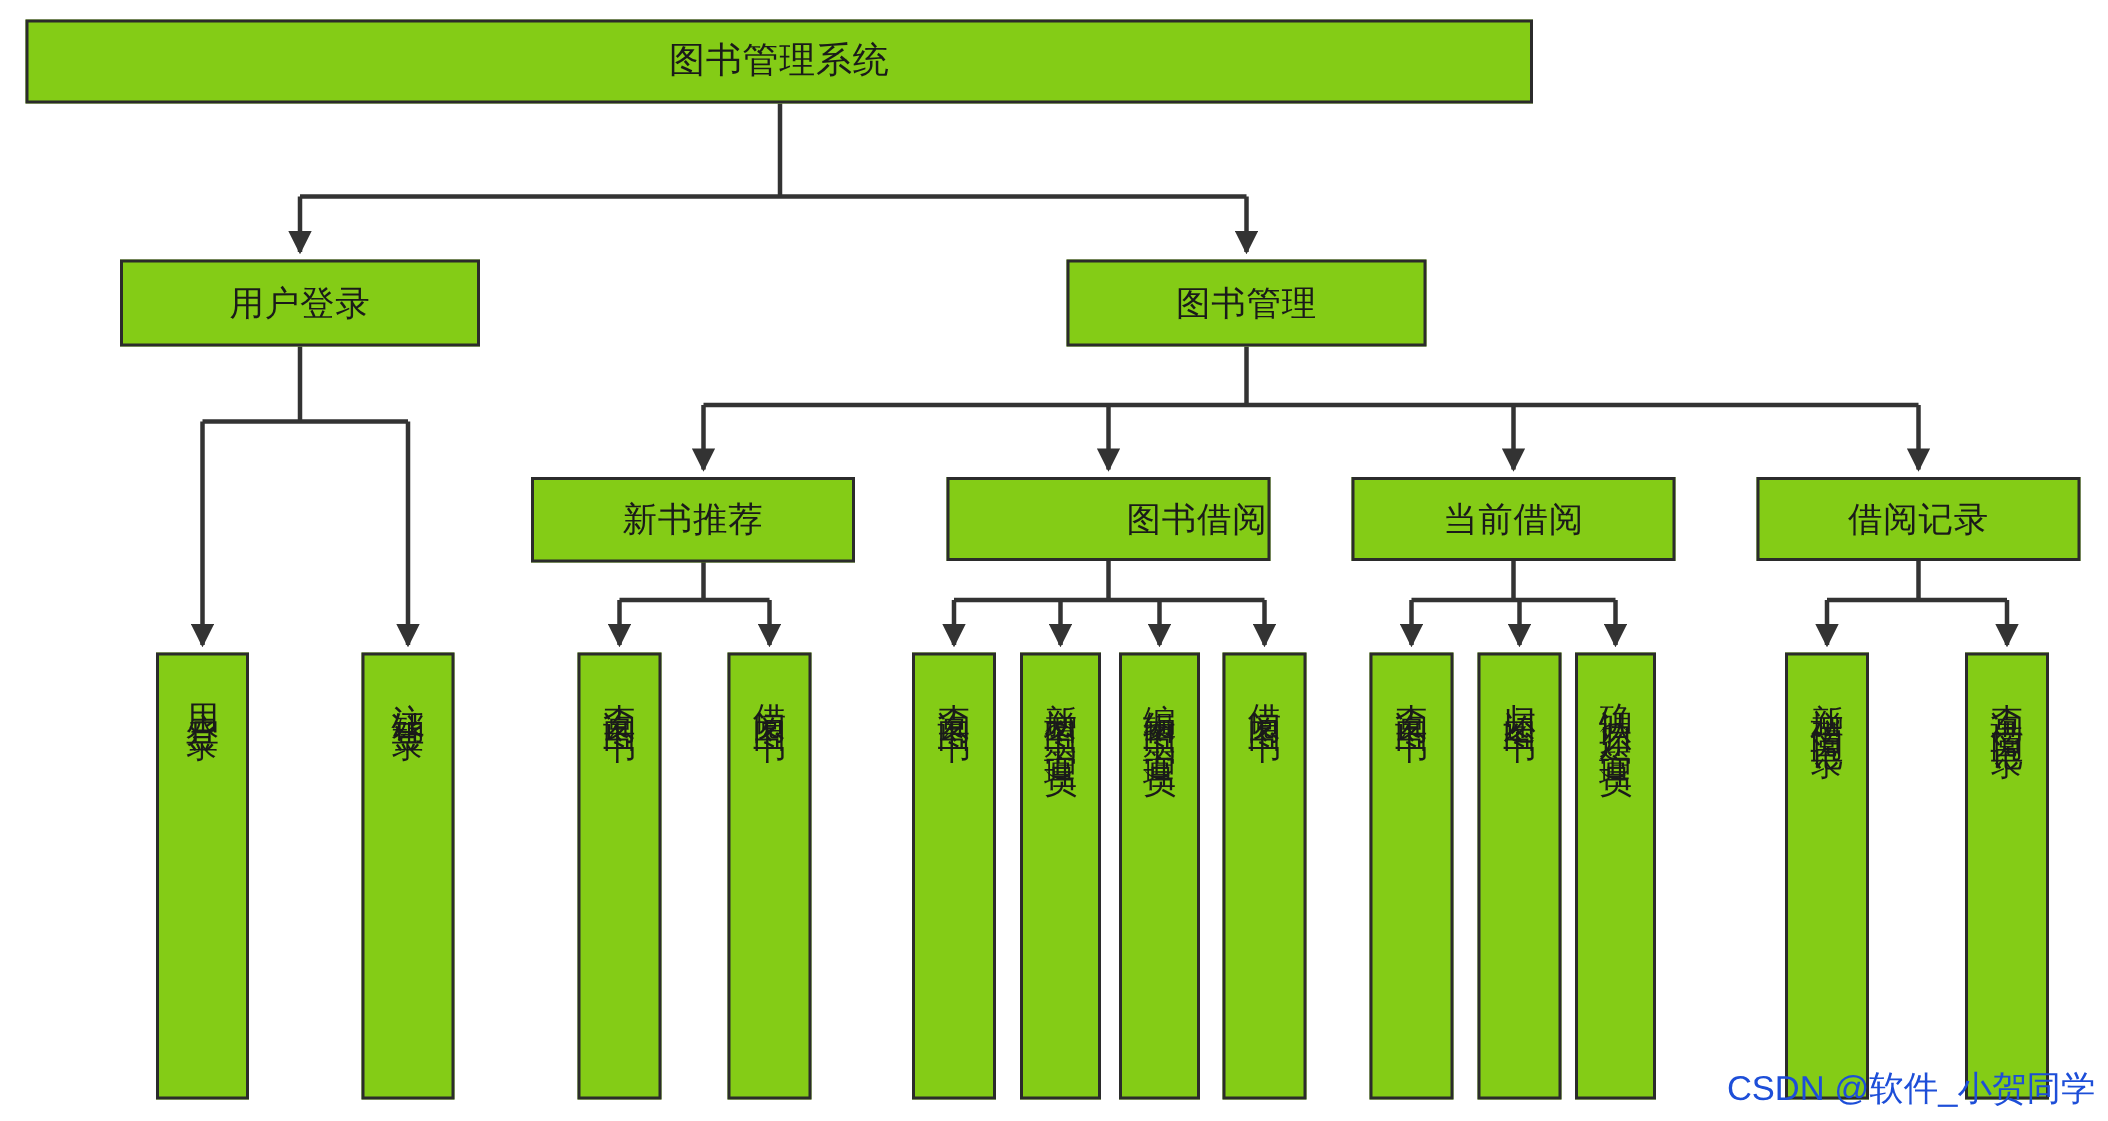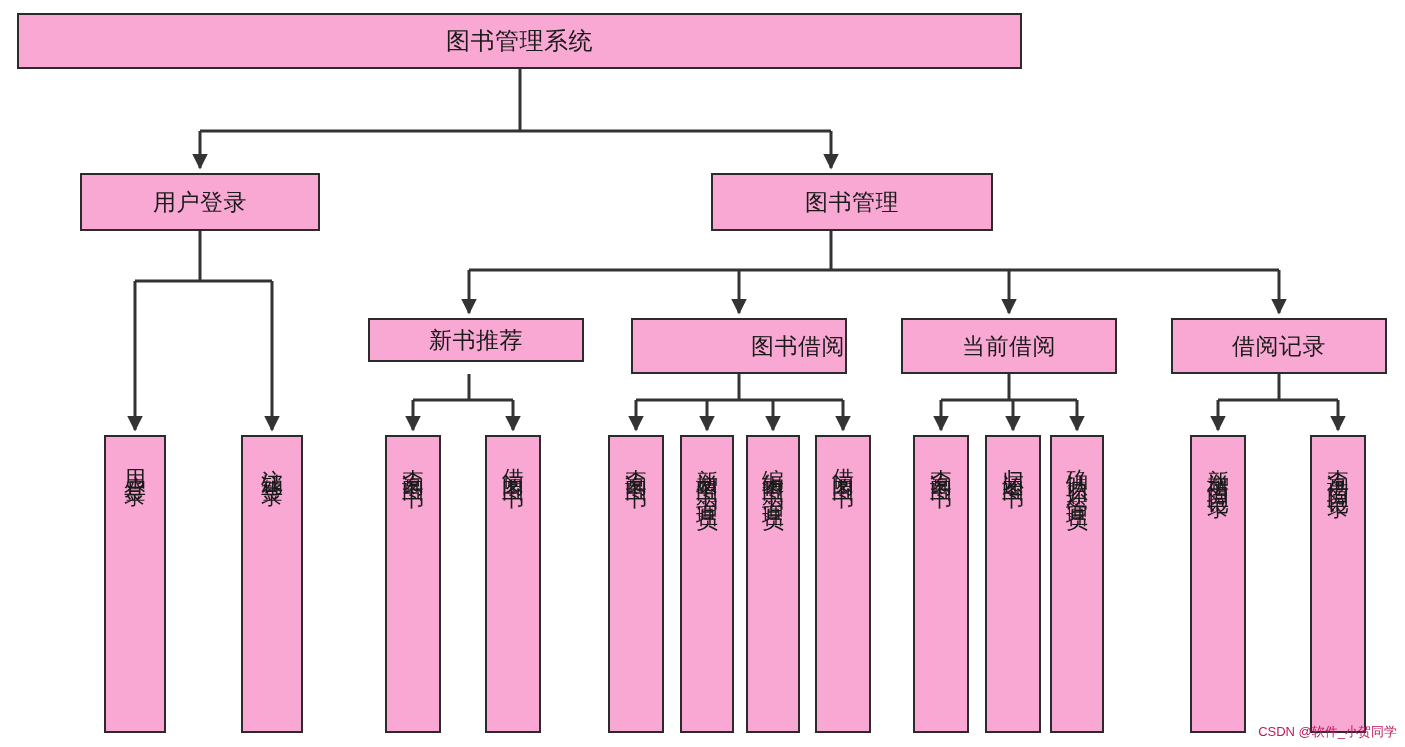--- a/index.html
+++ b/index.html
@@ -22,21 +22,21 @@
     position: absolute;
     left: 0;
     top: 0;
     width: 1405px;
     height: 747px;
     pointer-events: none;
   }
   .node {
     position: absolute;
     box-sizing: border-box;
-    background: #f9a8d4;
+    background: #84cc16;
     border: 2.5px solid #2b2b2b;
     display: flex;
     align-items: center;
     justify-content: center;
     z-index: 2;
   }
   .node .label {
     color: #1a1a1a;
     text-align: center;
     line-height: 1.08;
@@ -60,22 +60,22 @@
     text-orientation: upright;
     font-size: 22px;
     line-height: 1.0;
     letter-spacing: 6px;
     white-space: nowrap;
   }
   #watermark {
     position: absolute;
     right: 8px;
     bottom: 6px;
-    font-size: 13px;
-    color: #be185d;
+    font-size: 23px;
+    color: #1d4ed8;
     z-index: 5;
     white-space: nowrap;
     font-family: "Liberation Sans", "DejaVu Sans", sans-serif;
   }
 </style>
 </head>
 <body>
 
 <div id="canvas">
 
@@ -129,25 +129,25 @@
     </g>
   </svg>
 
   <div class="node horiz root" style="left:17px; top:13px; width:1005px; height:56px;">
     <span class="label">图书管理系统</span>
   </div>
 
   <div class="node horiz" style="left:80px; top:173px; width:240px; height:58px;">
     <span class="label">用户登录</span>
   </div>
-  <div class="node horiz" style="left:711px; top:173px; width:282px; height:58px;">
+  <div class="node horiz" style="left:711px; top:173px; width:240px; height:58px;">
     <span class="label">图书管理</span>
   </div>
 
-  <div class="node horiz" style="left:368px; top:318px; width:216px; height:44px;">
+  <div class="node horiz" style="left:354px; top:318px; width:216px; height:57px;">
     <span class="label">新书推荐</span>
   </div>
   <div class="node horiz" style="left:631px; top:318px; width:216px; height:56px;justify-content:flex-end;">
     <span class="label">图书借阅</span>
   </div>
   <div class="node horiz" style="left:1171px; top:318px; width:216px; height:56px;">
     <span class="label">借阅记录</span>
   </div>
   <div class="node horiz" style="left:901px; top:318px; width:216px; height:56px;">
     <span class="label">当前借阅</span>

